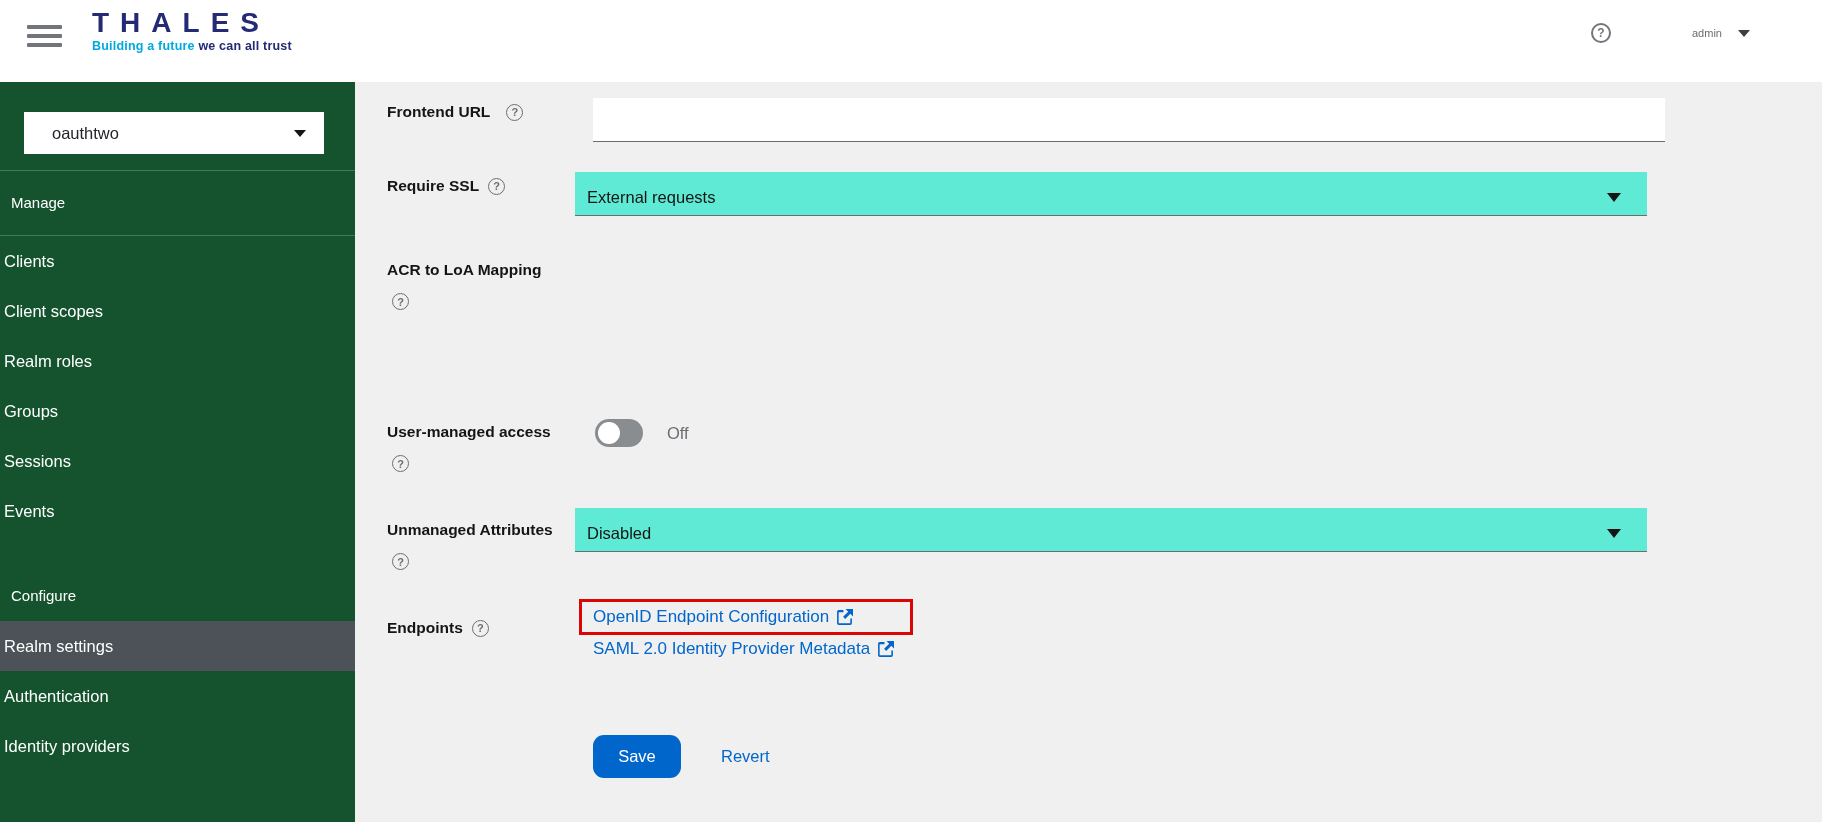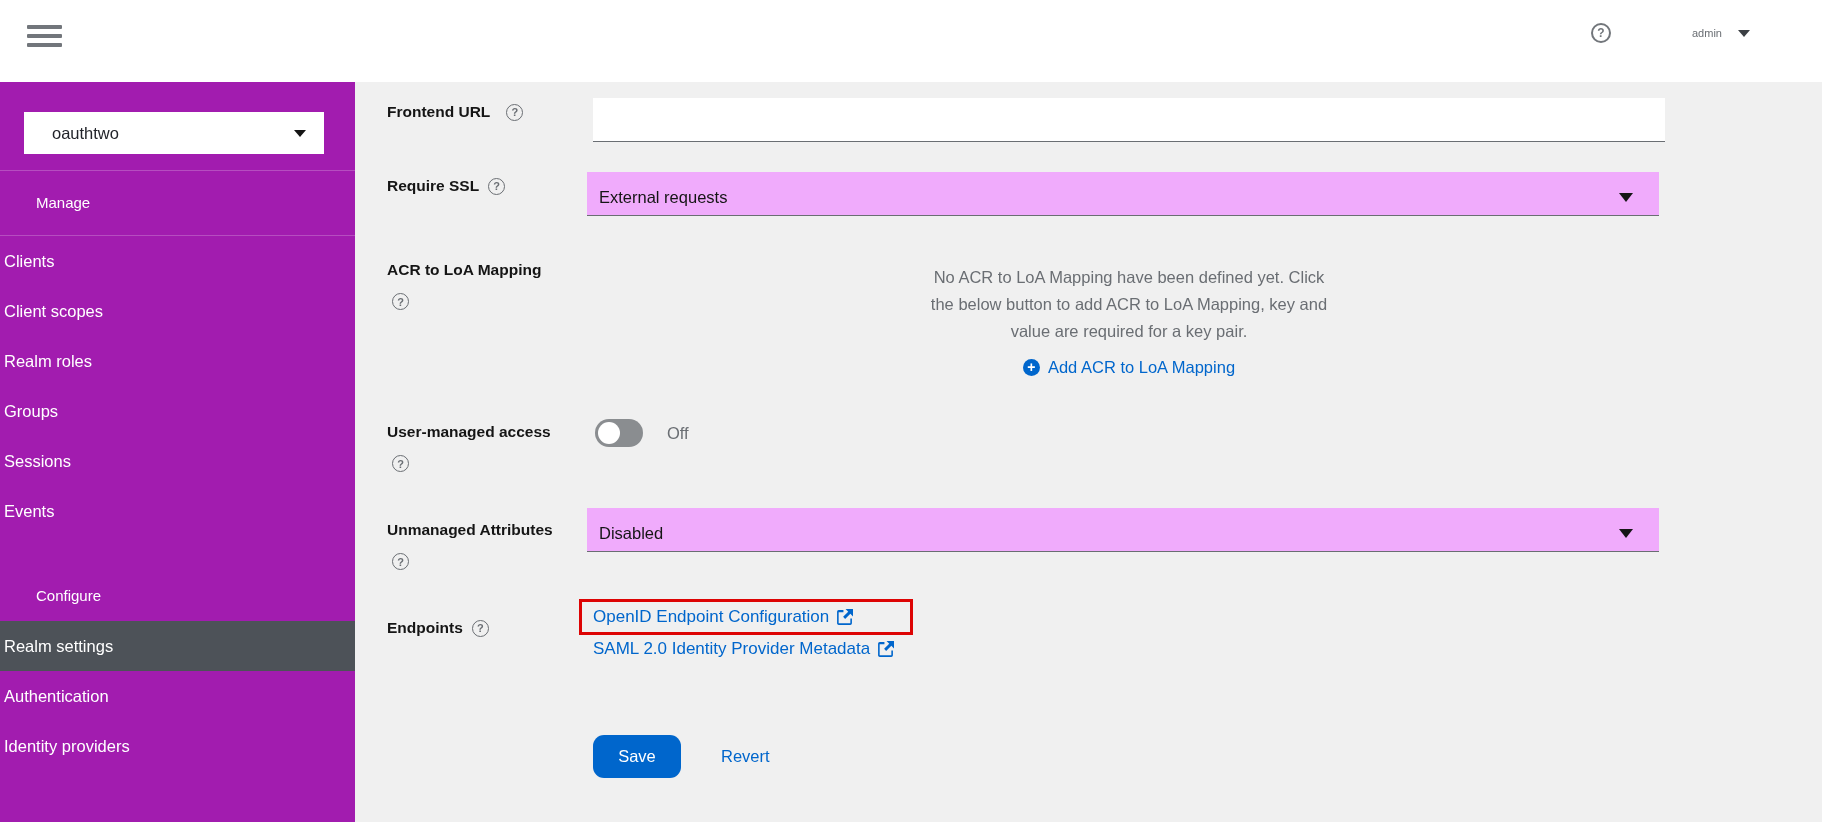--- a/index.html
+++ b/index.html
@@ -18,45 +18,45 @@
   .help-circ { position:absolute; left:1591px; top:23px; width:20px; height:20px; border:2px solid #72767b;
                border-radius:50%; color:#72767b; font-size:12px; font-weight:bold;
                display:flex; align-items:center; justify-content:center; cursor:pointer; }
   .help-circ::before { content:"?"; }
   .user-menu { position:absolute; left:1692px; top:20px; height:26px; display:flex; align-items:center; gap:16px;
                font-size:11px; color:#6a6e73; cursor:pointer; }
   .caret-down { width:0; height:0; border-left:6px solid transparent; border-right:6px solid transparent;
                 border-top:7px solid #3b3f44; }
 
   
-  .sidebar { position:absolute; left:0; top:82px; width:377px; height:740px; background:#a21caf; color:#fff; }
+  .sidebar { position:absolute; left:0; top:82px; width:377px; height:740px; background:#14532d; color:#fff; }
   .realm-select { margin:30px 24px 16px 24px; width:300px; height:42px; background:#fff;
                   display:flex; align-items:center; justify-content:space-between;
                   padding:0 18px 0 28px; cursor:pointer; }
   .realm-select .rs-label { color:#22242a; font-size:16.5px; }
   .realm-select .caret-down { border-top-color:#151515; }
   .sb-div { height:1px; background:rgba(255,255,255,0.22); }
-  .sb-head { height:64px; line-height:64px; padding-left:36px; font-size:15px; color:#fff; }
+  .sb-head { height:64px; line-height:64px; padding-left:11px; font-size:15px; color:#fff; }
   .sb-head.cfg { height:50px; line-height:50px; margin-top:35px; }
   .nav-item { height:50px; line-height:50px; padding-left:4px; font-size:16.5px; color:#fff; cursor:pointer; }
   .nav-item.active { background:#4d5258; }
 
   
   .main { position:absolute; left:355px; top:82px; width:1467px; height:740px; background:#f0f0f0; }
   .flabel { position:absolute; left:32px; font-weight:700; font-size:15.5px; color:#151515;
             display:flex; align-items:center; gap:9px; line-height:20px; }
   .q { width:17px; height:17px; border:1px solid #6a6e73; border-radius:50%; color:#6a6e73;
        font-size:11px; font-weight:bold; display:inline-flex; align-items:center; justify-content:center;
        flex:none; background:transparent; cursor:pointer; }
   .q::before { content:"?"; }
   .qa { position:absolute; left:37px; }
 
   .tinput { position:absolute; left:238px; width:1072px; height:44px; background:#fff; border:none;
             border-bottom:1px solid #6a6e73; font-size:16.5px; color:#151515; padding:0 12px; }
-  .tselect { position:absolute; left:232px; width:1072px; height:44px; background:#f0abfc;
+  .tselect { position:absolute; left:220px; width:1072px; height:44px; background:#5eead4;
              border-bottom:1px solid #6a6e73; display:flex; align-items:center; justify-content:space-between;
              padding:8px 26px 0 12px; font-size:16.5px; color:#151515; cursor:pointer; }
   .sel-caret { width:0; height:0; border-left:7px solid transparent; border-right:7px solid transparent;
                border-top:9px solid #151515; }
 
   .empty-wrap { position:absolute; left:238px; top:182px; width:1072px; text-align:center;
                 color:#6a6e73; font-size:16.5px; line-height:27px; }
   .add-link { margin-top:9px; display:inline-flex; align-items:center; gap:8px; color:#0066cc;
               font-size:16.5px; cursor:pointer; }
   .plus-circ { width:17px; height:17px; border-radius:50%; background:#0066cc; color:#fff;
@@ -84,20 +84,26 @@
 </head>
 <body>
 
 <div class="page">
 
   <div class="header">
     <div class="burger">
       <span></span>
         <span></span>
         <span></span>
+    </div>
+    <div class="logo">
+      <div class="brand">THALES</div>
+      <div class="tagline">
+        <span class="hl">Building a future</span><span class="rest"> we can all trust</span>
+      </div>
     </div>
     <div class="help-circ"></div>
     <div class="user-menu">
       <span>admin</span>
       <span class="caret-down"></span>
     </div>
   </div>
 
   <div class="sidebar">
     <div class="realm-select">
@@ -133,29 +139,20 @@
     </div>
     <div class="tselect" style="top:90px;">
       <span>External requests</span>
       <span class="sel-caret"></span>
     </div>
 
     <div class="flabel" style="top:178px;">
       <span>ACR to LoA Mapping</span>
     </div>
     <span class="q qa" style="top:211px;"></span>
-    <div class="empty-wrap">
-      <div>No ACR to LoA Mapping have been defined yet. Click</div>
-      <div>the below button to add ACR to LoA Mapping, key and</div>
-      <div>value are required for a key pair.</div>
-      <div class="add-link">
-        <span class="plus-circ"></span>
-        <span>Add ACR to LoA Mapping</span>
-      </div>
-    </div>
 
     <div class="flabel" style="top:340px;text-align:center;">
       <span>User-managed access</span>
     </div>
     <span class="q qa" style="top:373px;"></span>
     <div class="toggle">
       <div class="knob"></div>
     </div>
     <div class="toggle-state">Off</div>
 

